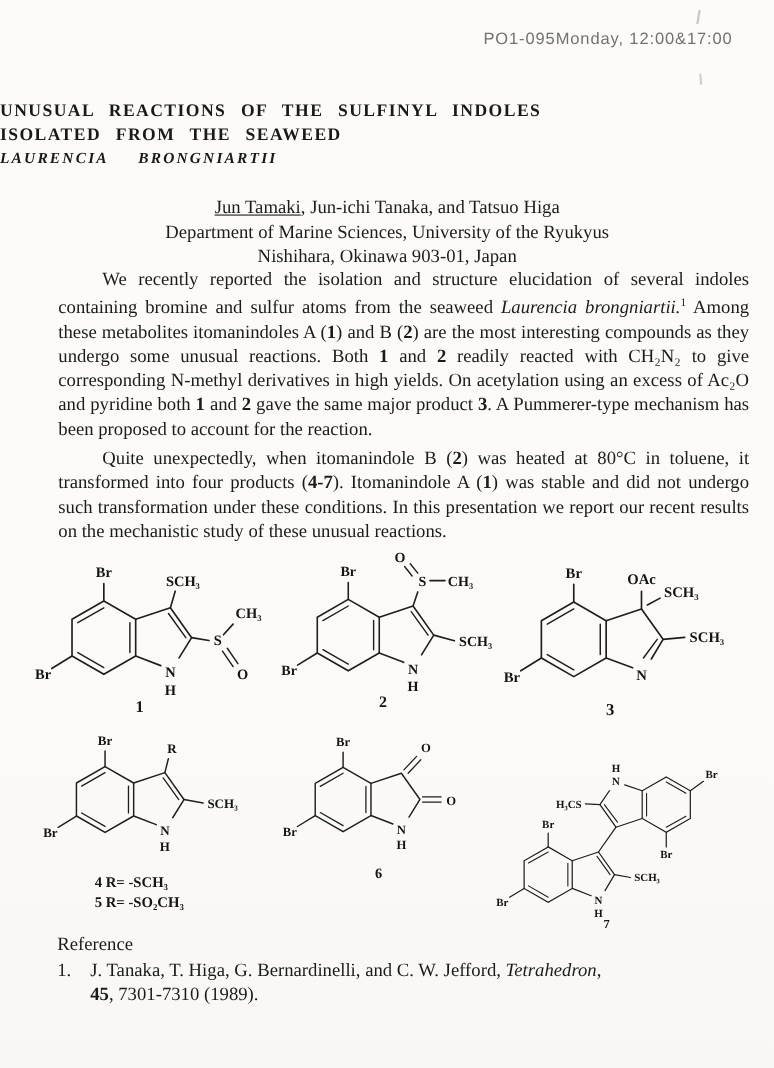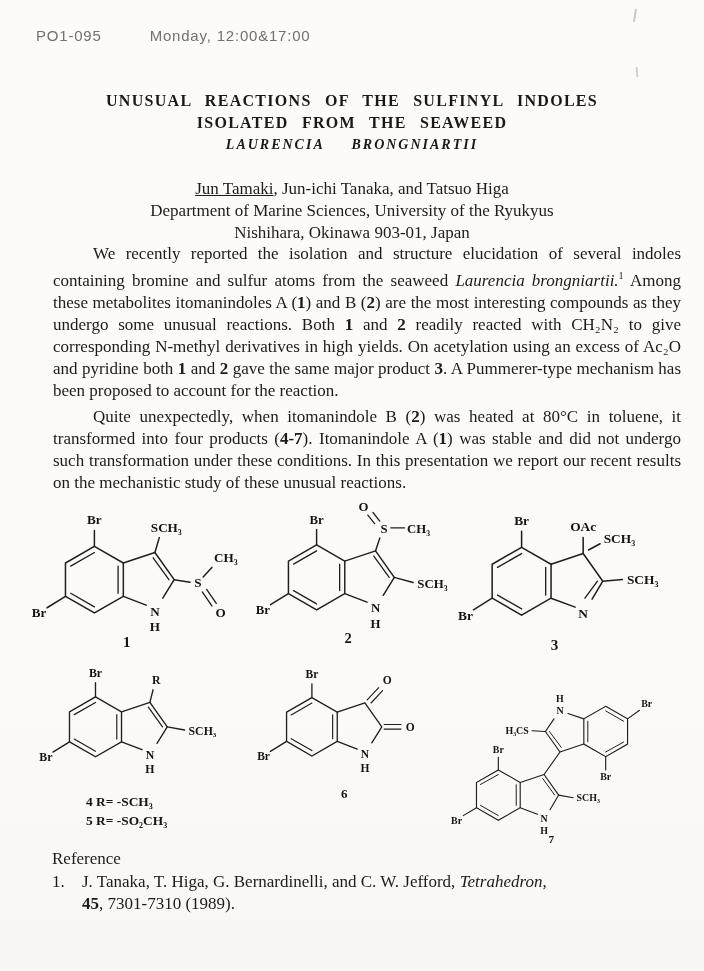--- a/index.html
+++ b/index.html
@@ -5,25 +5,25 @@
   html,body{margin:0;padding:0;background:#e8e8e6;}
   .page{
     position:relative; width:704px; height:971px; margin:0 auto;
     background:#fcfbf8;
     background-image:linear-gradient(180deg,#fcfbf8 0%,#fbfaf7 70%,#f8f7f4 100%);
     font-family:"Liberation Serif","DejaVu Serif",serif;
     color:#1d1d1d; overflow:hidden;
   }
   
   .hdr{position:absolute; top:27px; left:36px; right:38px;
-       display:flex; justify-content:flex-start;
+       display:flex; justify-content:flex-end;
        font-family:"Liberation Sans","DejaVu Sans",sans-serif;
-       font-size:15px; letter-spacing:0.8px; color:#717171;gap:48px;}
-  
-  .title{position:absolute; top:90px; left:0; right:0; text-align:center;
+       font-size:15px; letter-spacing:0.8px; color:#717171;}
+  
+  .title{position:absolute; top:90px; left:0; right:0; text-align:left;
          font-weight:bold; font-size:16px; line-height:22px;
          letter-spacing:1.3px; word-spacing:8px; color:#191919;}
   .title .l3{font-style:italic; font-size:14px; letter-spacing:2px; word-spacing:22px;}
   
   .authors{position:absolute; top:178px; left:0; right:0; text-align:center;
            font-size:17px; line-height:22px; color:#1c1c1c;font-family:Liberation Serif, serif;}
   
   .para{position:absolute; left:36px; width:628px; margin:17px;
         font-size:17px; line-height:22px; text-align:justify;
         text-indent:40px; color:#1b1b1b;}

